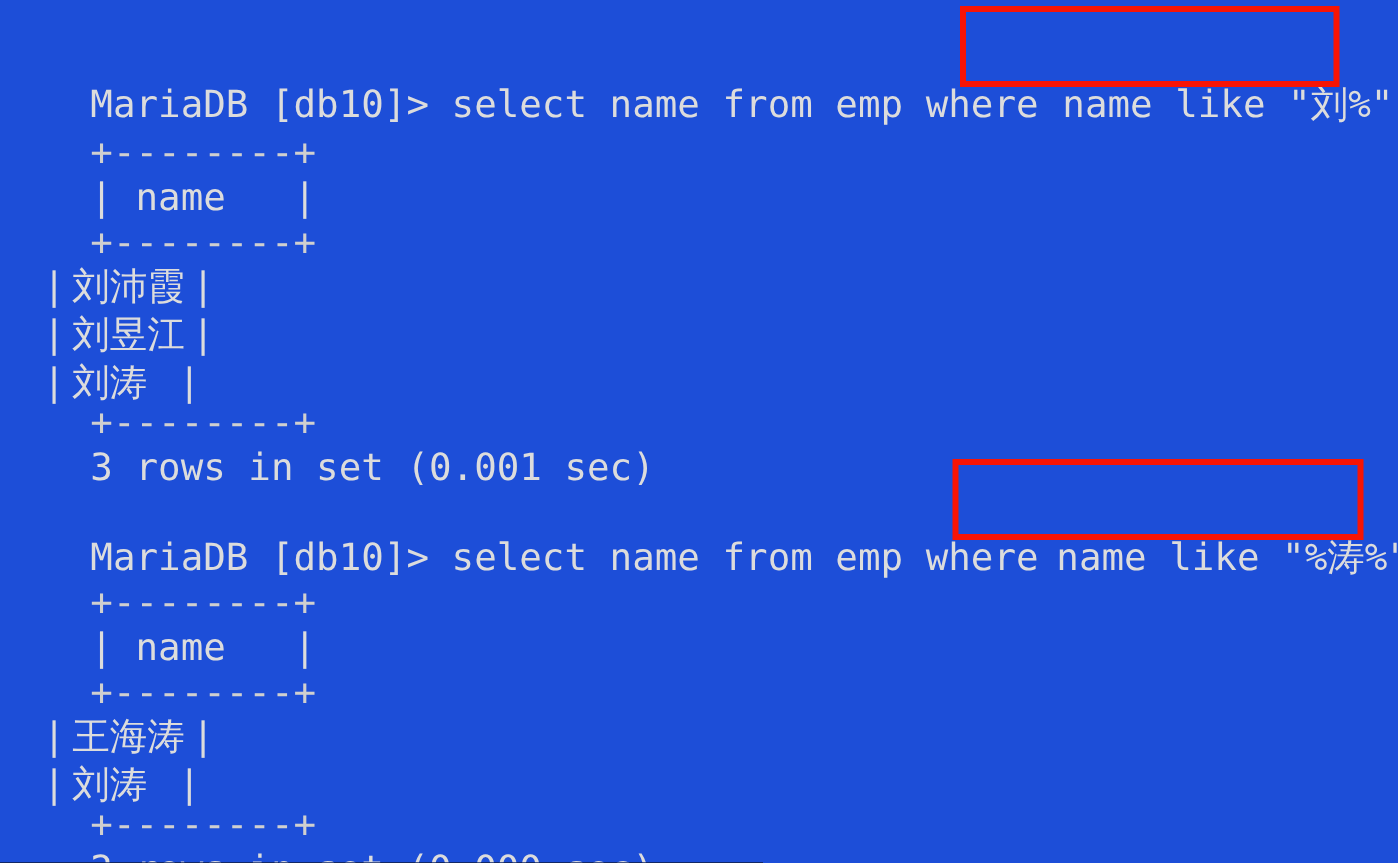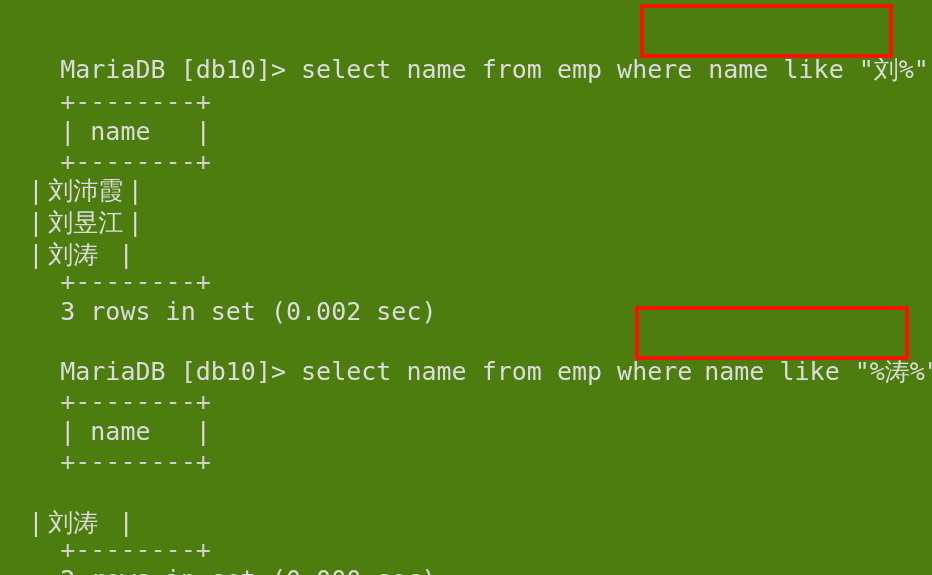--- a/index.html
+++ b/index.html
@@ -4,21 +4,21 @@
 <style>
   html, body {
     margin: 0;
     padding: 0;
     background: #0d0d0d;
   }
   #terminal {
     position: relative;
     width: 932px;
     height: 575px;
-    background: #4d7c0f;
+    background: #1d4ed8;
     overflow: hidden;
     font-family: "DejaVu Sans Mono", monospace;
     font-size: 25px;
     line-height: 40px;
     color: #d8d8d8;
     -webkit-font-smoothing: antialiased;
   }
   .line {
     position: absolute;
     left: 0;
@@ -72,40 +72,43 @@
   <div class="line cjk" style="top:131px;">
     <span>| 刘沛霞 |</span>
   </div>
   <div class="line cjk" style="top:195px;">
     <span>| 刘涛   |</span>
   </div>
   <div class="line rule" style="top:222px;">
     <span>+--------+</span>
   </div>
   <div class="line" style="top:252px;">
-    <span>3 rows in set (0.002 sec)</span>
+    <span>3 rows in set (0.001 sec)</span>
   </div>
 
   <div class="line" style="top:312px; left:0;">
     <span>MariaDB [db10]&gt; select name from emp where </span>
   </div>
   <div class="line" style="top:312px; left:644px;">
     <span>name like "%涛%";</span>
   </div>
   <div class="highlight-box" style="left:635px; top:306px; width:274px; height:54px;"></div>
 
   <div class="line rule" style="top:342px;">
     <span>+--------+</span>
   </div>
   <div class="line" style="top:372px;">
     <span>| name   |</span>
   </div>
   <div class="line rule" style="top:402px;">
     <span>+--------+</span>
   </div>
+  <div class="line cjk" style="top:431px;">
+    <span>| 王海涛 |</span>
+  </div>
   <div class="line cjk" style="top:463px;">
     <span>| 刘涛   |</span>
   </div>
   <div class="line rule" style="top:490px;">
     <span>+--------+</span>
   </div>
   <div class="line" style="top:520px;">
     <span>2 rows in set (0.000 sec)</span>
   </div>
 

